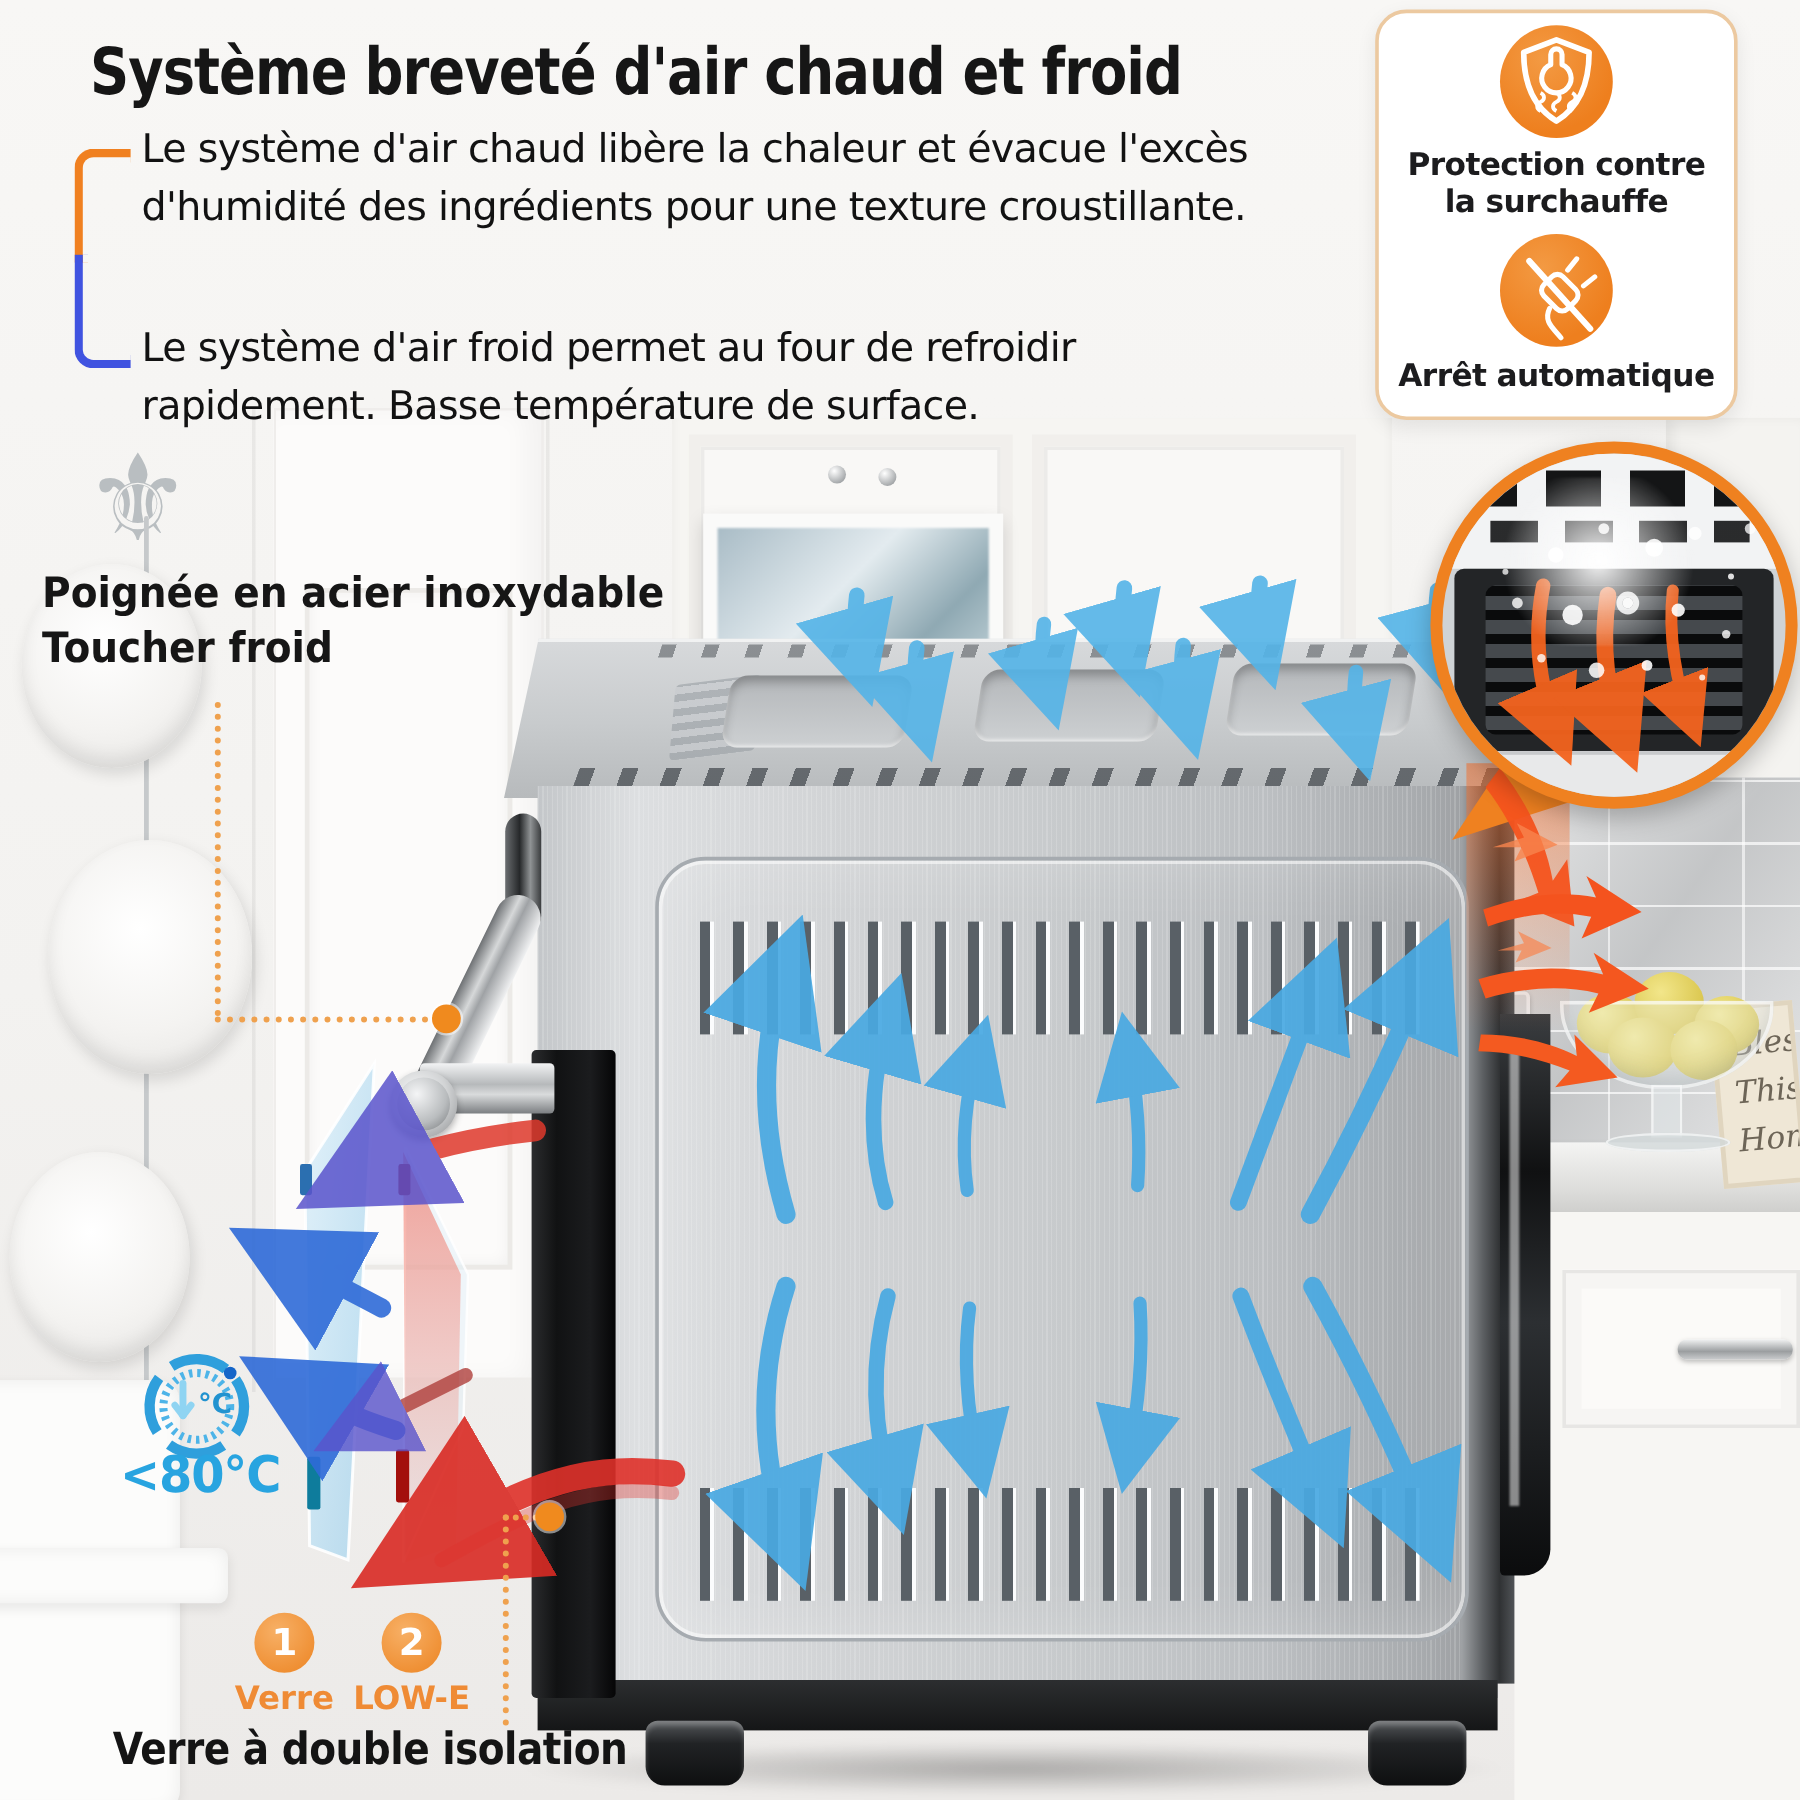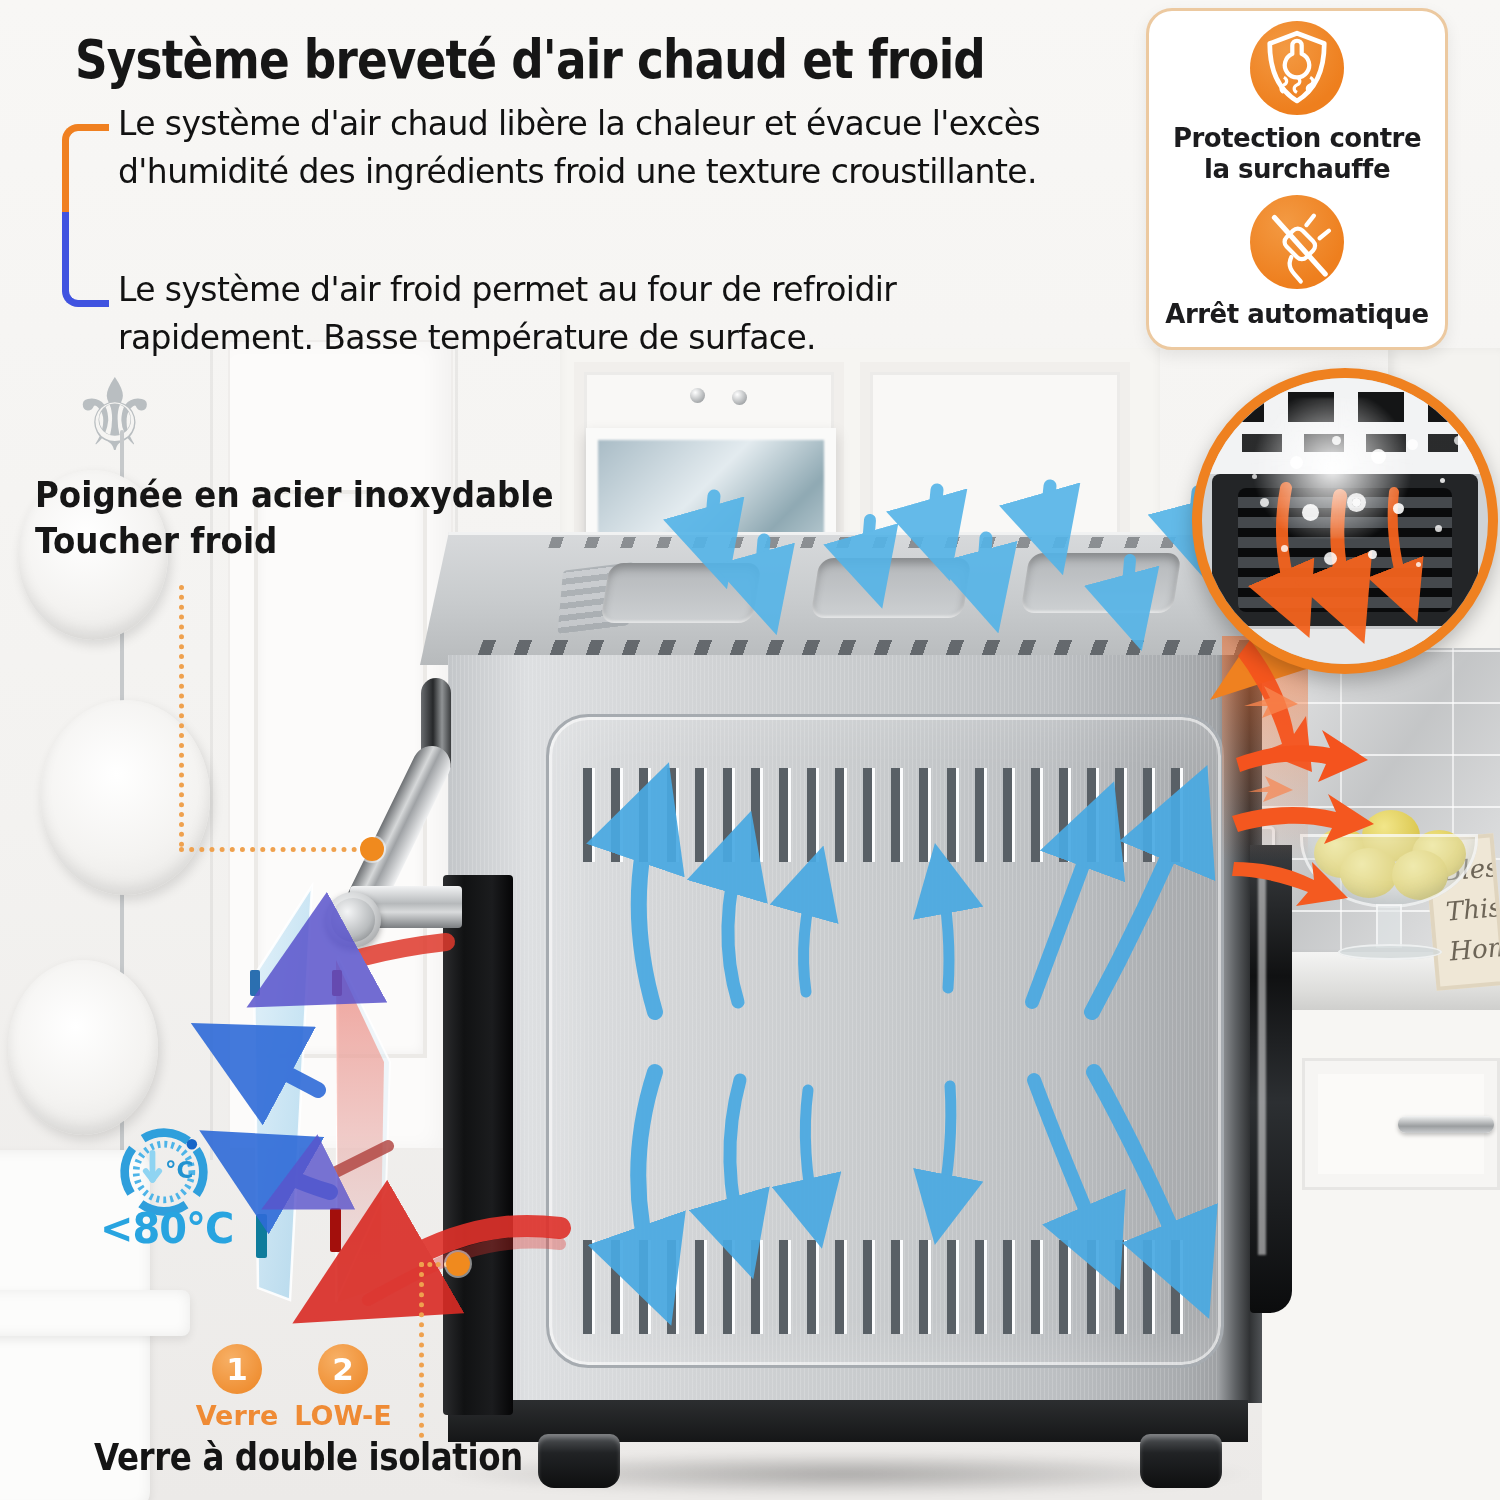--- a/index.html
+++ b/index.html
@@ -210,21 +210,21 @@
     <div class="bowl-glass"></div>
       <div class="bowl-stem"></div>
       <div class="bowl-base"></div>
   </div>
   <div class="abs chair" style="left:-40px;top:1150px;width:190px;height:360px"></div>
   <div class="abs chair" style="left:-20px;top:1290px;width:210px;height:46px;border-radius:8px"></div>
 
   <div class="abs title">Système breveté d'air chaud et froid</div>
   <div class="abs brk-top"></div>
   <div class="abs brk-bot"></div>
-  <div class="abs para p1">Le système d'air chaud libère la chaleur et évacue l'excès d'humidité des ingrédients froid une texture croustillante.</div>
+  <div class="abs para p1">Le système d'air chaud libère la chaleur et évacue l'excès d'humidité des ingrédients pour une texture croustillante.</div>
   <div class="abs feature-card">
     <div class="fc-icon" style="top:10px">
       <svg width="94" height="94" viewBox="0 0 100 100">
         <path d="M50,13 L79,24 C79,52 70,73 50,85 C30,73 21,52 21,24 Z" fill="none" stroke="#fff" stroke-width="5" stroke-linejoin="round"></path>
         <path d="M45,26 a5,5 0 0 1 10,0 v9 a13,13 0 1 1 -10,0 z" fill="none" stroke="#fff" stroke-width="4.5" stroke-linejoin="round"></path>
         <path d="M36,60 c4,2 4,6 0,8 c-4,2 -4,6 0,8" fill="none" stroke="#fff" stroke-width="3.4"></path>
         <path d="M50,60 c4,2 4,6 0,8 c-4,2 -4,6 0,8" fill="none" stroke="#fff" stroke-width="3.4"></path>
         <path d="M64,60 c4,2 4,6 0,8 c-4,2 -4,6 0,8" fill="none" stroke="#fff" stroke-width="3.4"></path>
       </svg>
     </div>

